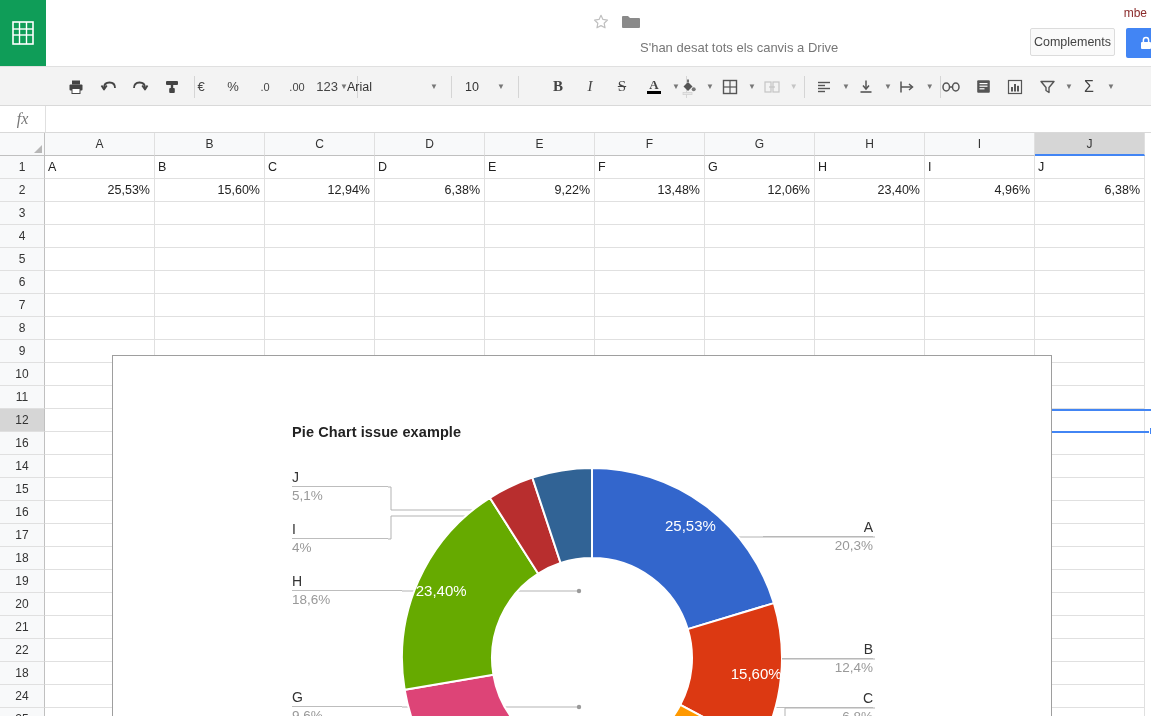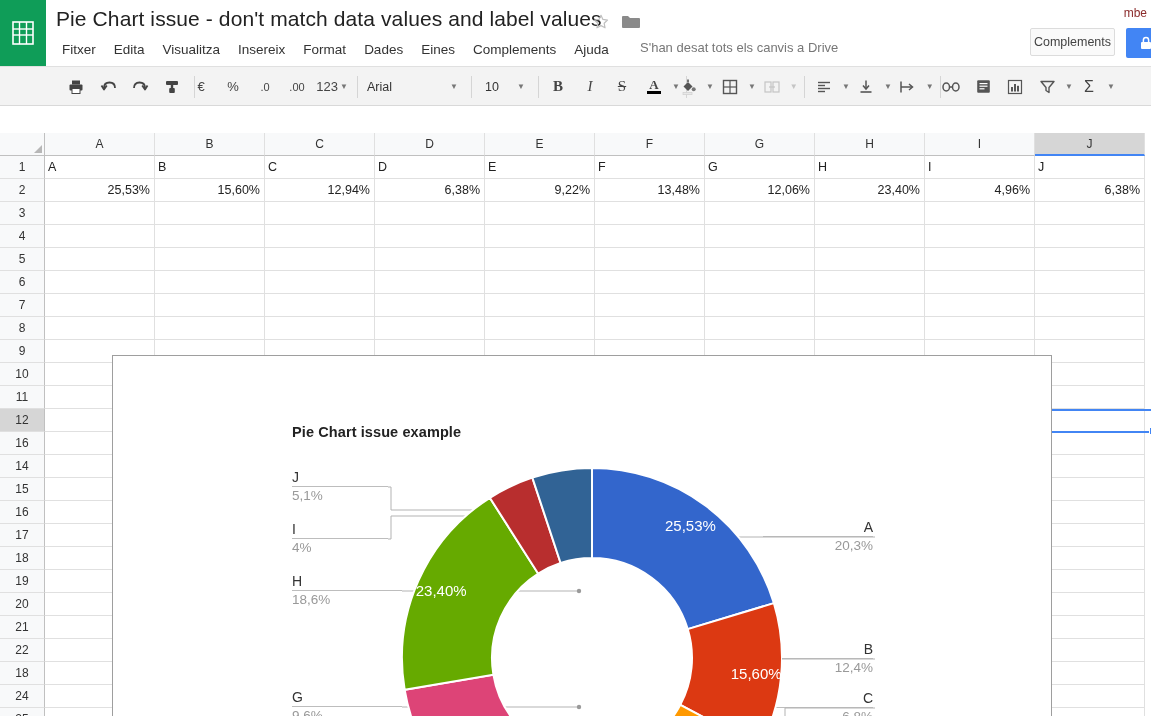--- a/index.html
+++ b/index.html
@@ -169,45 +169,33 @@
     <div class="app-logo">
       <svg width="26" height="26" viewBox="0 0 26 26">
         <rect x="3" y="2" width="20" height="22" fill="none" stroke="#ffffff" stroke-width="1.6"></rect>
         <line x1="3" y1="9" x2="23" y2="9" stroke="#ffffff" stroke-width="1.4"></line>
         <line x1="3" y1="15" x2="23" y2="15" stroke="#ffffff" stroke-width="1.4"></line>
         <line x1="9.5" y1="2" x2="9.5" y2="24" stroke="#ffffff" stroke-width="1.4"></line>
         <line x1="16.5" y1="2" x2="16.5" y2="24" stroke="#ffffff" stroke-width="1.4"></line>
       </svg>
     </div>
 
-    <div class="doc-title">Pie Chart issue - don't match data values and label values</div>
 
     <div class="star-icon">
       <svg width="18" height="18" viewBox="0 0 24 24">
         <path d="M12 3l2.6 5.6 6.1.8-4.5 4.2 1.2 6.1L12 16.8 6.6 19.7l1.2-6.1L3.3 9.4l6.1-.8z" fill="none" stroke="#c0c0c0" stroke-width="1.6" stroke-linejoin="round"></path>
       </svg>
     </div>
 
     <div class="folder-icon">
       <svg width="20" height="16" viewBox="0 0 20 16">
         <path d="M1 3a1 1 0 011-1h5l2 2h9a1 1 0 011 1v8a1 1 0 01-1 1H2a1 1 0 01-1-1z" fill="#8a8a8a"></path>
       </svg>
     </div>
 
-    <div class="menu-bar">
-      <div class="menu-item">Fitxer</div>
-      <div class="menu-item">Edita</div>
-      <div class="menu-item">Visualitza</div>
-      <div class="menu-item">Insereix</div>
-      <div class="menu-item">Format</div>
-      <div class="menu-item">Dades</div>
-      <div class="menu-item">Eines</div>
-      <div class="menu-item">Complements</div>
-      <div class="menu-item">Ajuda</div>
-    </div>
 
     <div class="save-status">S'han desat tots els canvis a Drive</div>
     <div class="user-email">mbe</div>
 
     <div class="comments-btn">
       <span>Complements</span>
     </div>
 
     <div class="share-btn">
       <svg width="14" height="16" viewBox="0 0 14 16">
@@ -254,21 +242,21 @@
       <div class="tb-btn">%</div>
       <div class="tb-btn" style="font-size:11px;">.0</div>
       <div class="tb-btn" style="font-size:11px;">.00</div>
       <div class="tb-btn" style="min-width:32px;">
         <span>123</span>
         <span class="tb-caret">▼</span>
       </div>
       <div class="tb-sep"></div>
     </div>
 
-    <div class="tb-group" style="left:360px;">
+    <div class="tb-group" style="left:340px;">
       <div class="tb-select font-select">
         <span class="lbl">Arial</span>
         <span class="tb-caret">▼</span>
       </div>
       <div class="tb-sep"></div>
       <div class="tb-select size-select">
         <span class="lbl">10</span>
         <span class="tb-caret">▼</span>
       </div>
       <div class="tb-sep"></div>
@@ -372,20 +360,24 @@
         <svg width="15" height="14" viewBox="0 0 15 14">
           <path d="M1 1.5 H14 L9 7.5 V12.5 L6 10.5 V7.5 Z" fill="none" stroke="#555" stroke-width="1.4" stroke-linejoin="round"></path>
         </svg>
       </div>
       <span class="tb-caret">▼</span>
       <div class="tb-btn" style="font-size:16px;">Σ</div>
       <span class="tb-caret">▼</span>
     </div>
   </div>
 
+  <div class="formula-bar">
+    <div class="fx-label">fx</div>
+    <input class="fx-input" type="text" value="" style="">
+  </div>
 
   <div class="grid">
     <div class="corner"></div>
     <div class="colheaders" id="colheaders">
         <div class="colhead" style="width: 110px;">A</div>
         <div class="colhead" style="width: 110px;">B</div>
         <div class="colhead" style="width: 110px;">C</div>
         <div class="colhead" style="width: 110px;">D</div>
         <div class="colhead" style="width: 110px;">E</div>
         <div class="colhead" style="width: 110px;">F</div>

